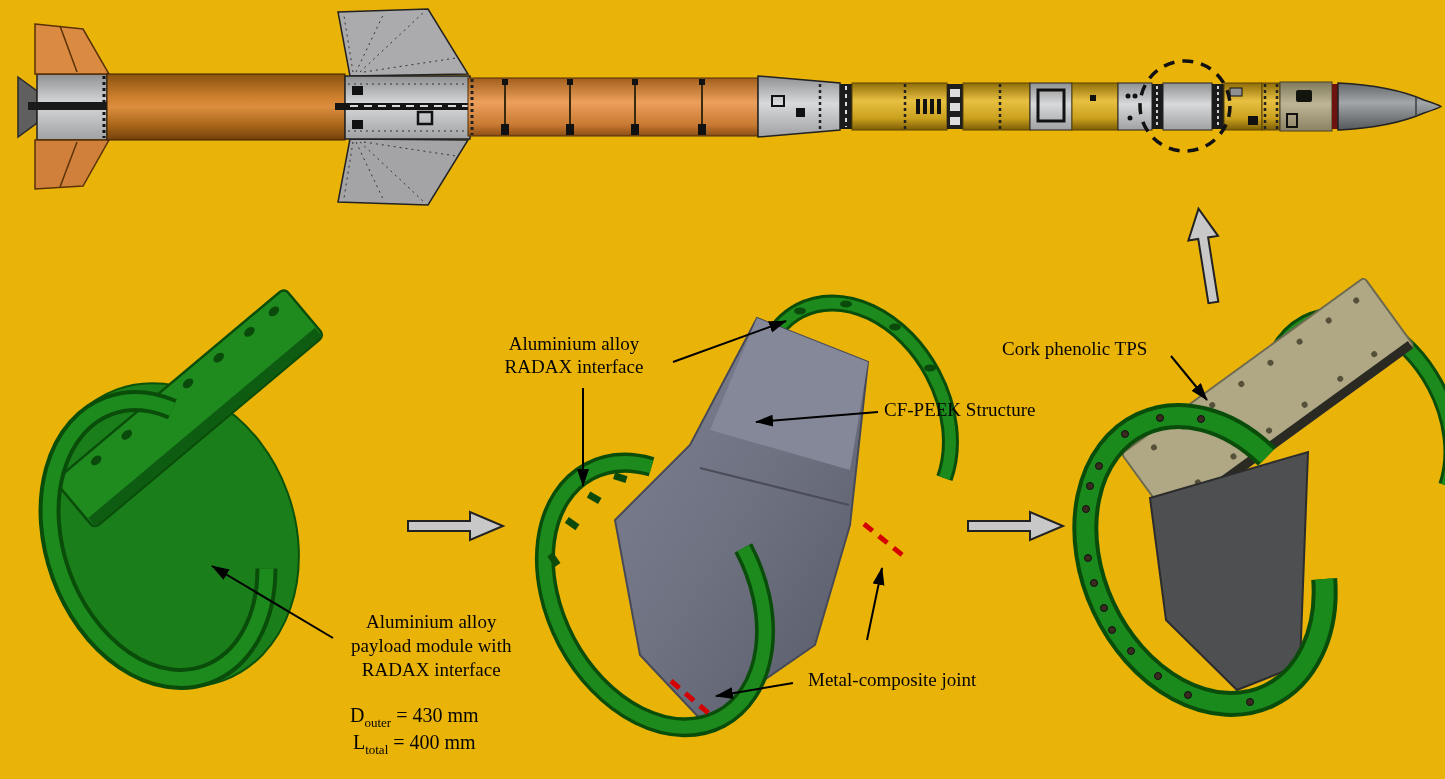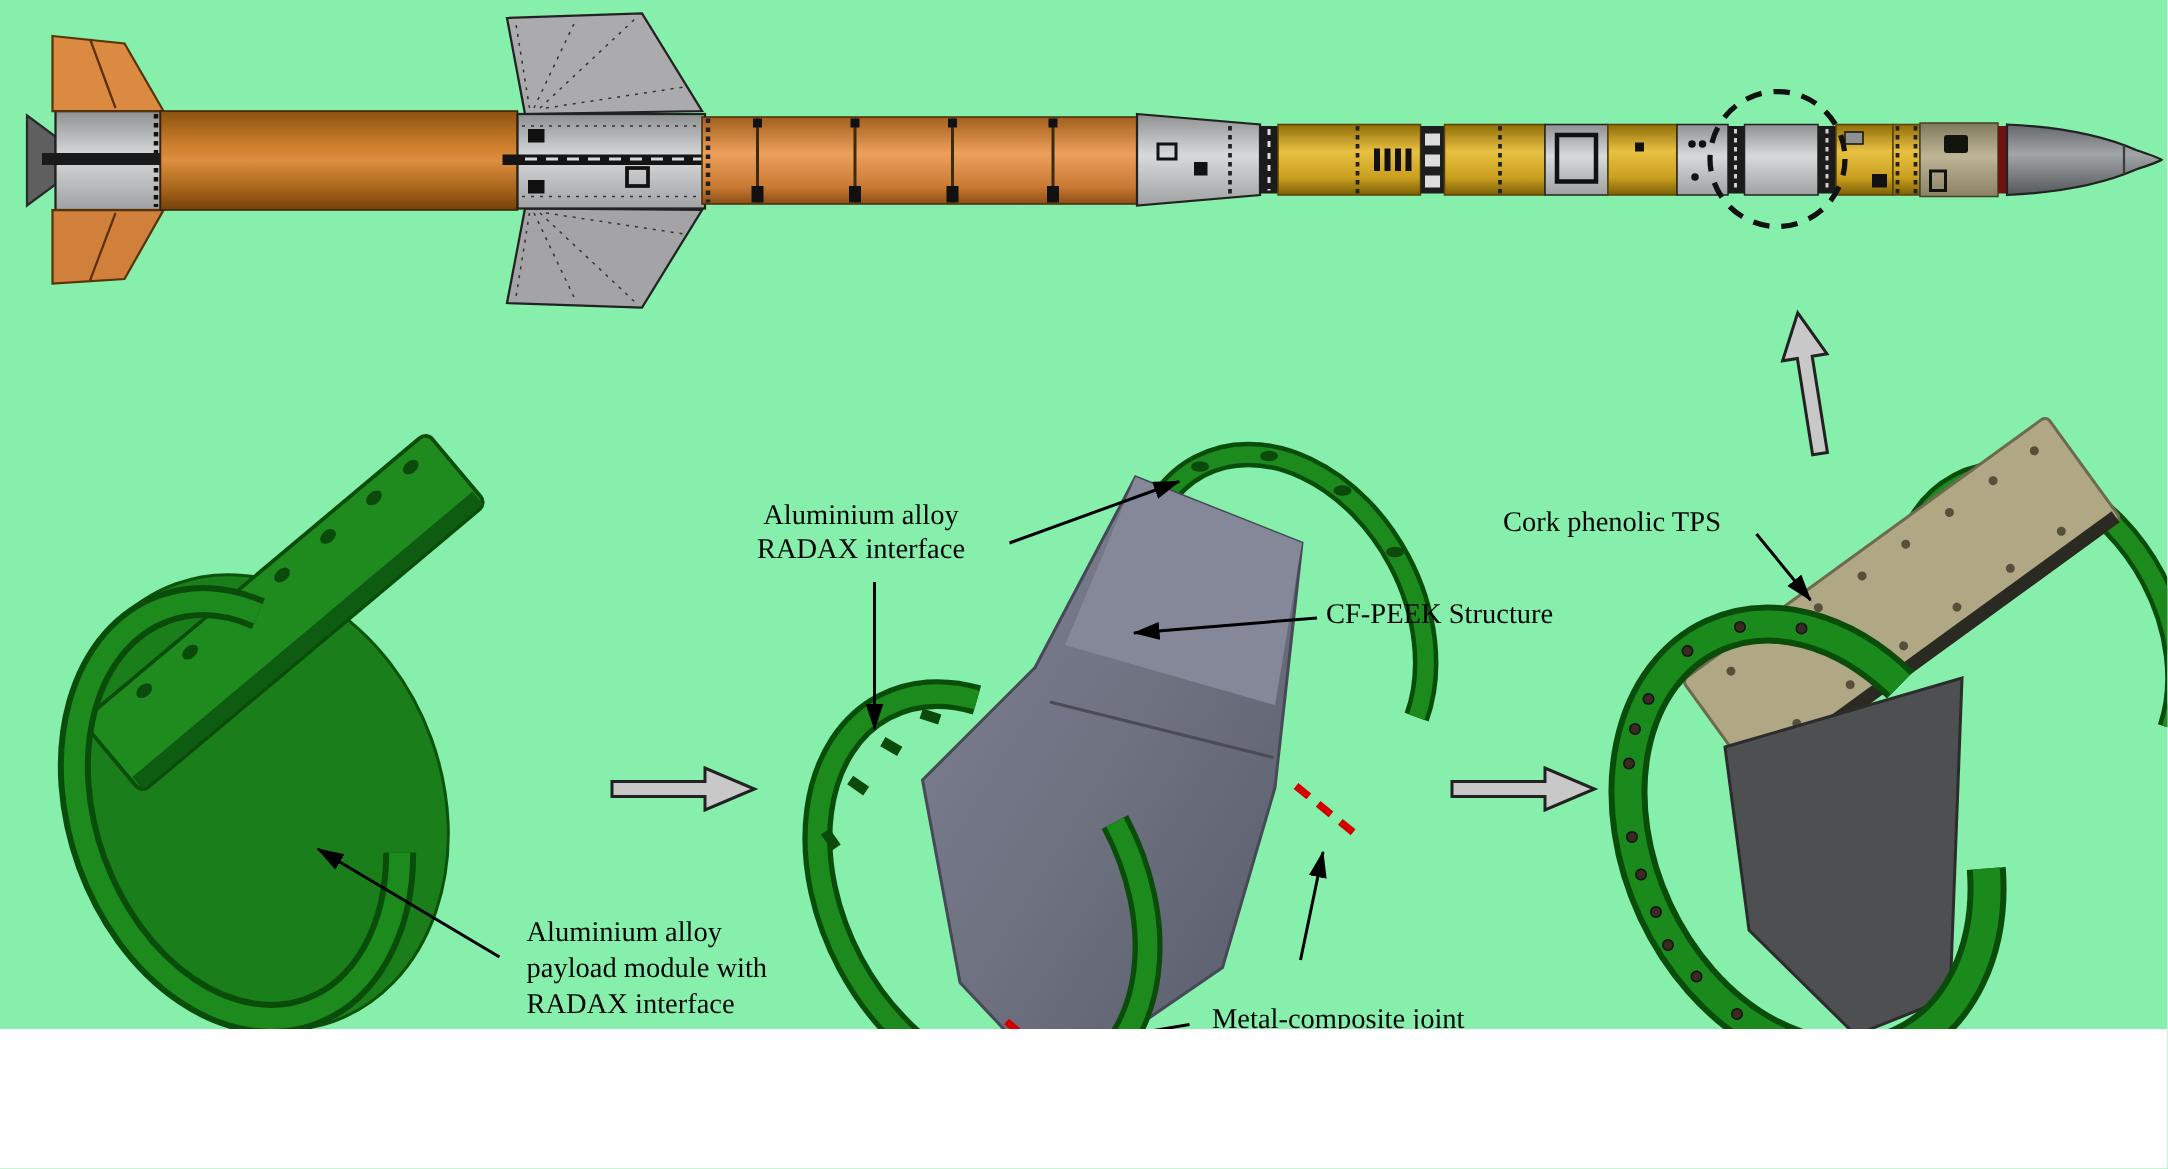--- a/index.html
+++ b/index.html
@@ -1,19 +1,19 @@
 <!DOCTYPE html>
 <html><head>
 <meta charset="utf-8">
 <style>
   html,body{margin:0;padding:0;background:#fff;}
-  #stage{position:relative;width:1445px;height:686px;background:#86efac;overflow:hidden;
+  #stage{position:relative;width:1445px;height:779px;background:#eab308;overflow:hidden;
          font-family:"Liberation Serif","DejaVu Serif",serif;}
   #fig{position:absolute;left:0;top:0;}
-  .lbl{position:absolute;color:#050505;font-size:19px;line-height:23px;white-space:nowrap;}
+  .lbl{position:absolute;color:#050505;font-size:19px;line-height:23px;white-space:nowrap;text-align:center;}
   .lbl .ln{display:block;}
   #radax-label{left:492px;top:332px;width:164px;text-align:center;}
   #cfpeek-label{left:884px;top:398px;font-family:Liberation Serif, serif;}
   #cork-label{left:1002px;top:337px;}
   #payload-label{left:351px;top:610px;line-height:24px;}
   #joint-label{left:808px;top:668px;}
   #dims-label{left:350px;top:702px;font-size:20px;line-height:27px;}
   #dims-label sub{font-size:13px;line-height:0;}
 </style>
 </head>
@@ -314,14 +314,18 @@
 <div class="lbl" id="payload-label">
   <span class="ln">Aluminium alloy</span>
   <span class="ln">payload module with</span>
   <span class="ln">RADAX interface</span>
 </div>
 
 <div class="lbl" id="joint-label">
   <span>Metal-composite joint</span>
 </div>
 
+<div class="lbl" id="dims-label">
+  <span class="ln"><span>D</span><sub>outer</sub><span> = 430 mm</span></span>
+  <span class="ln"><span>L</span><sub>total</sub><span> = 400 mm</span></span>
+</div>
 
 </div>
 
 </body></html>

